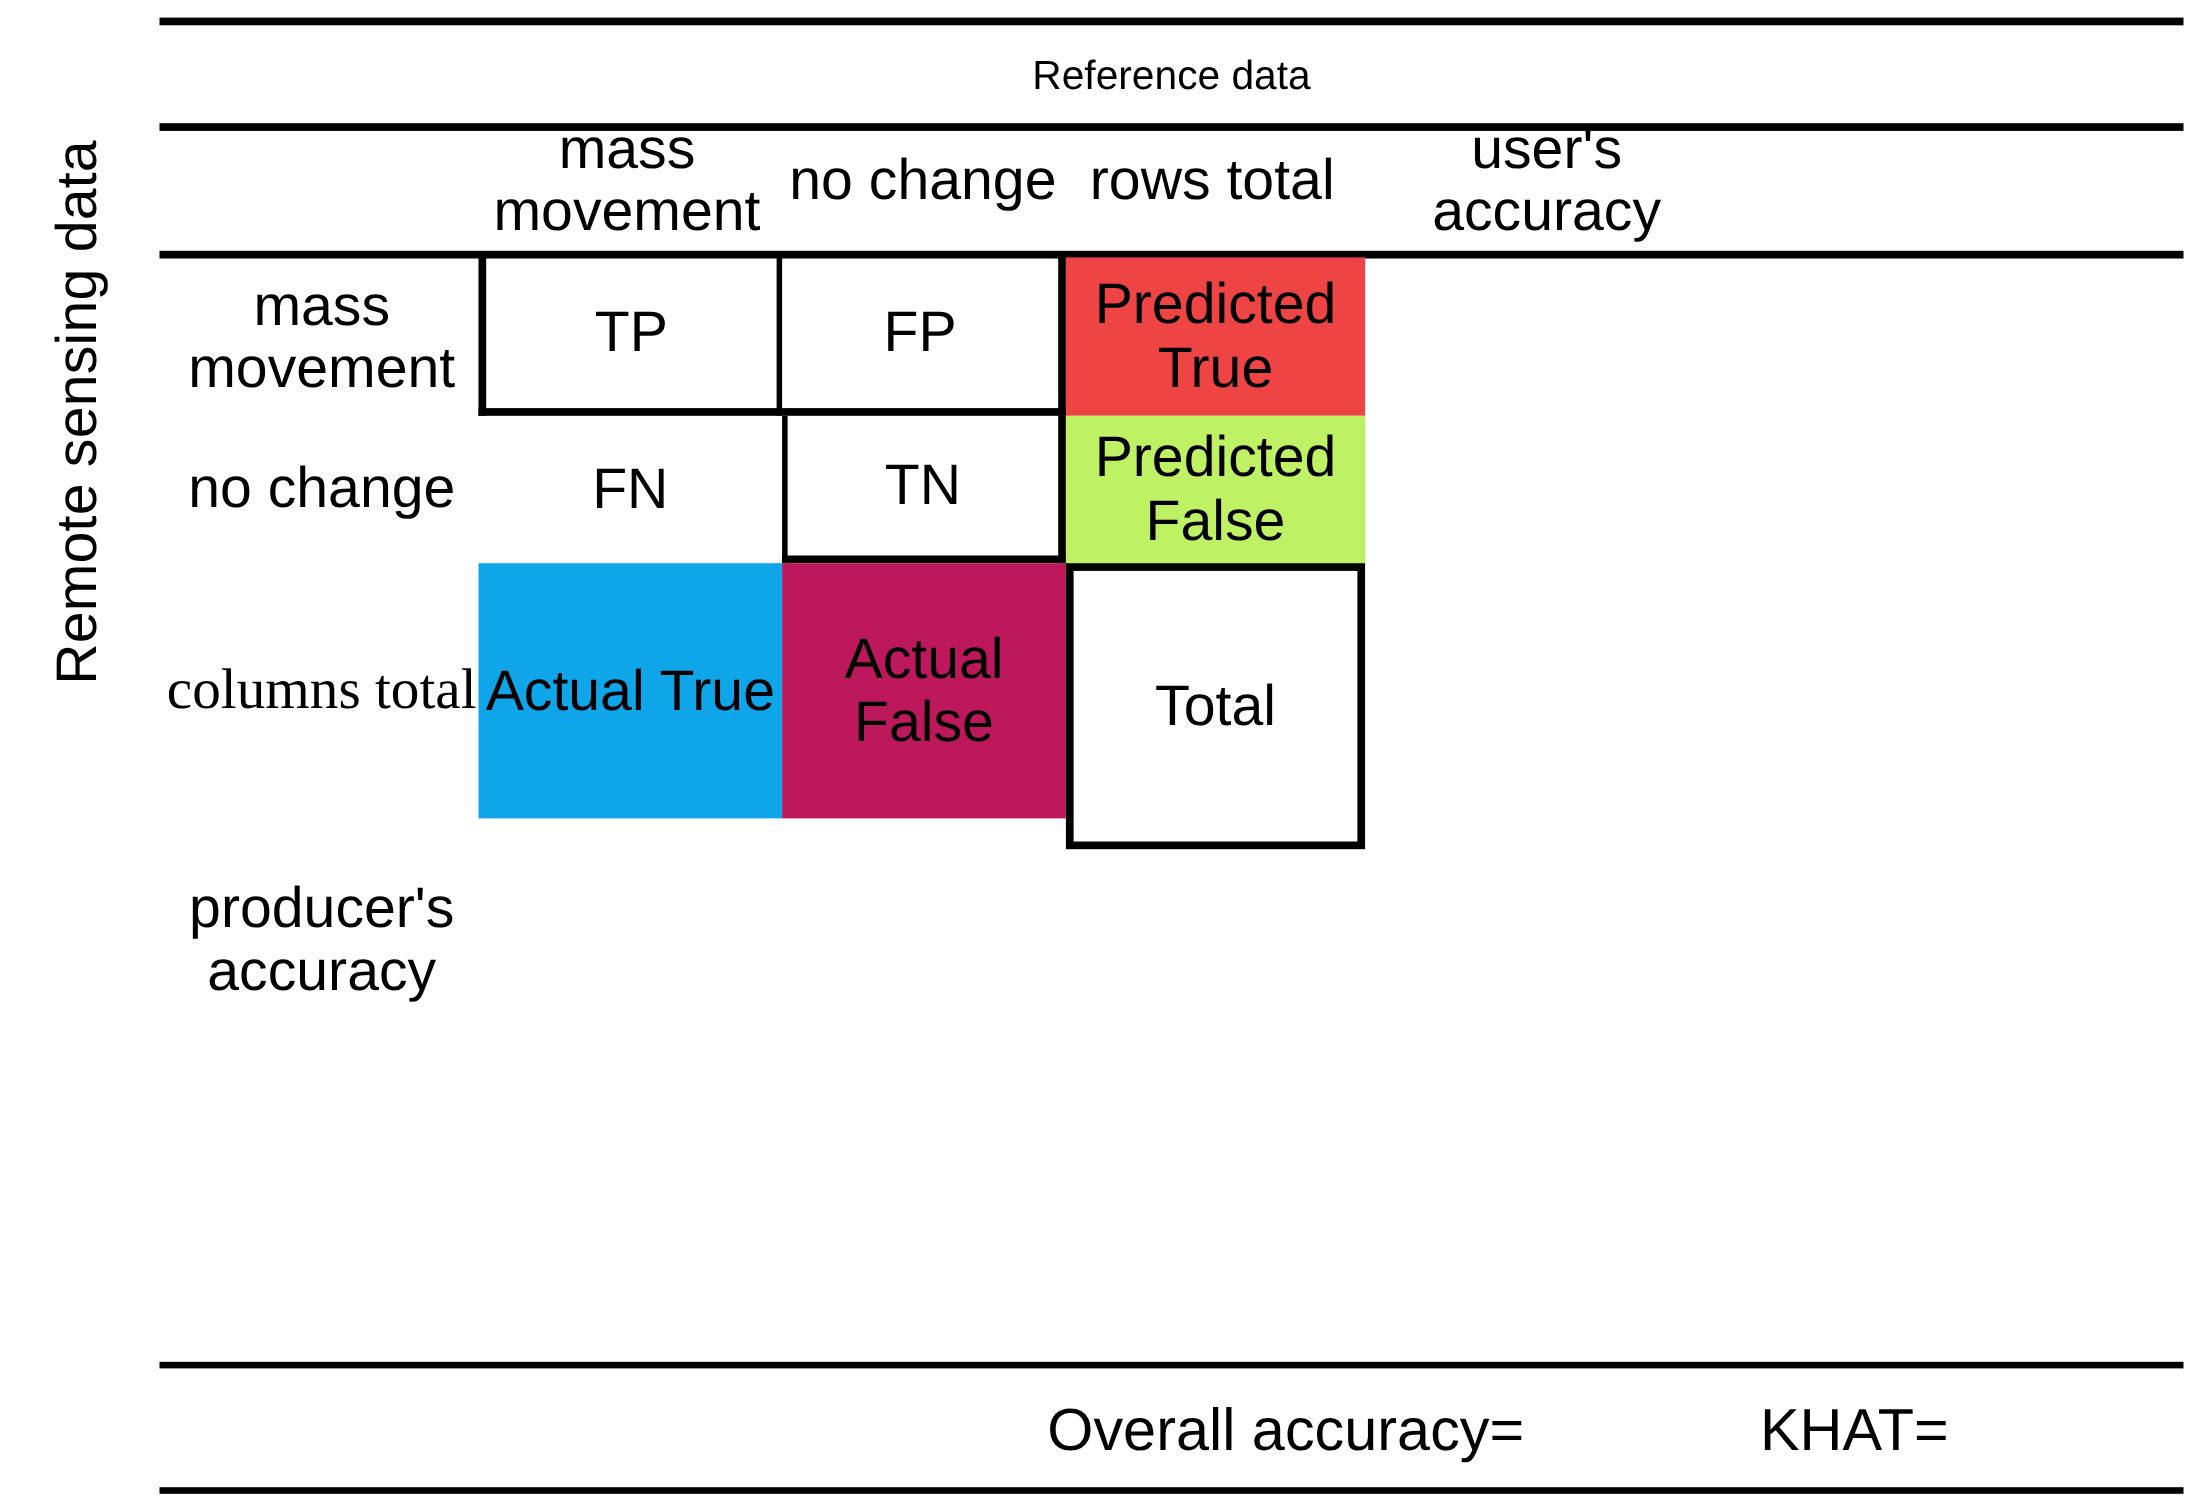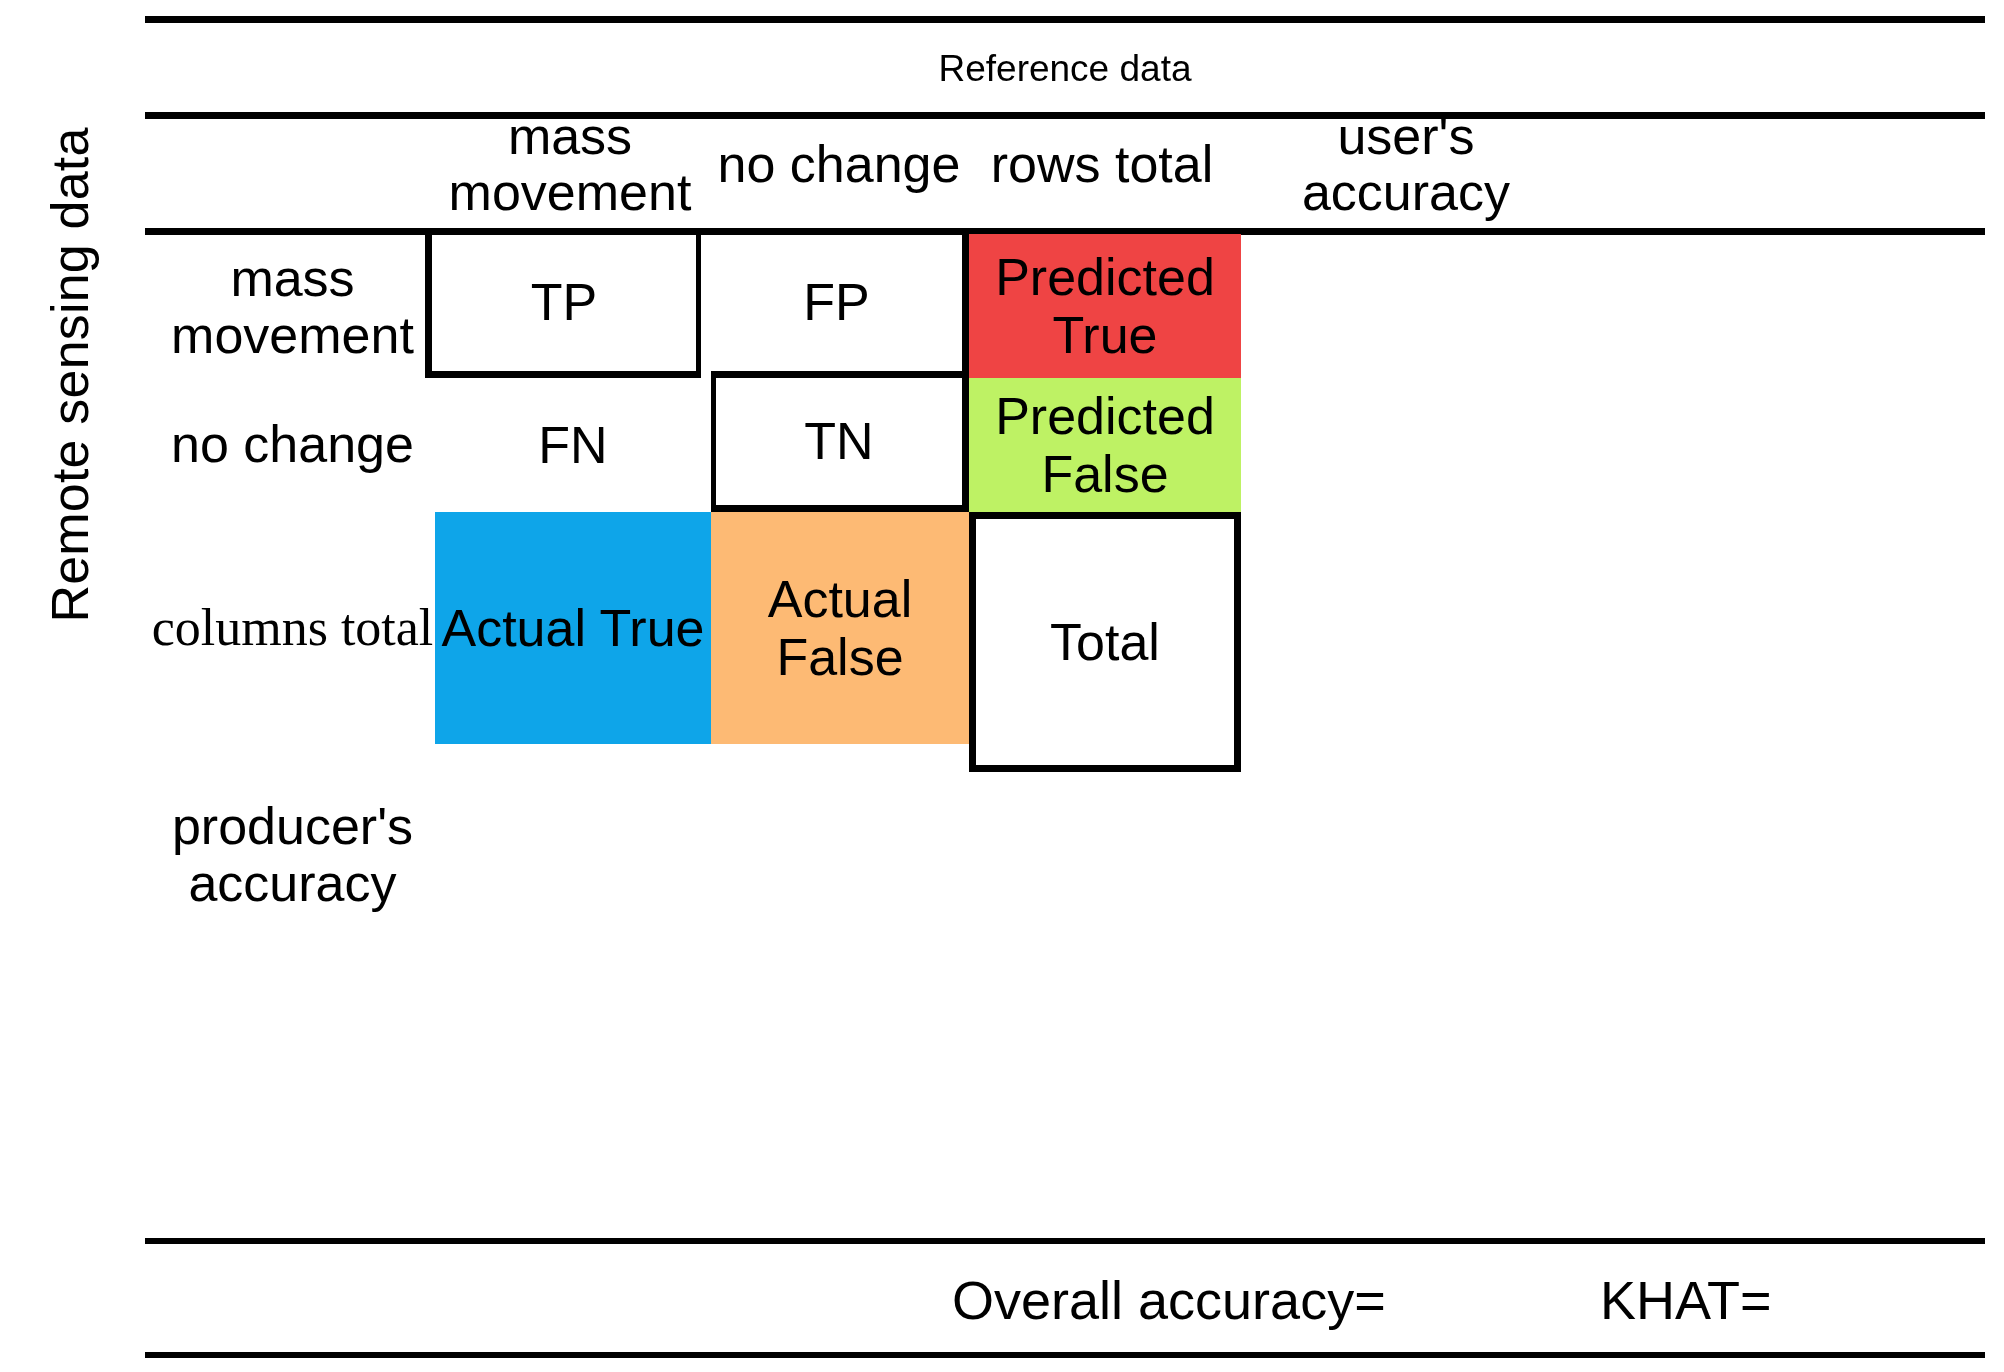--- a/index.html
+++ b/index.html
@@ -47,37 +47,37 @@
   .rl-nc{top:378px;height:134px;}
   .rl-ct{top:512px;height:232px;font-family:Liberation Serif, serif;}
   .rl-pa{top:780px;height:150px;}
 
   
   .cell{position:absolute;display:flex;align-items:center;
         justify-content:center;text-align:center;
         font-size:52px;line-height:1.12;box-sizing:border-box;}
 
   
-  .c-tp{left:425px;top:234px;width:276px;height:144px;
+  .c-tp{left:435px;top:234px;width:276px;height:144px;
         border-left:7px solid #000;border-right:5px solid #000;
         border-bottom:7px solid #000;}
   .c-fp{left:711px;top:234px;width:258px;height:144px;
         border-right:7px solid #000;border-bottom:7px solid #000;}
   .c-pt{left:969px;top:234px;width:272px;height:144px;background:#ef4444;}
 
   
   .c-fn{left:435px;top:378px;width:276px;height:134px;}
   .c-tn{left:711px;top:378px;width:258px;height:134px;
         border-left:5px solid #000;border-right:7px solid #000;
         border-bottom:7px solid #000;}
   .c-pf{left:969px;top:378px;width:272px;height:134px;background:#bef264;}
 
   
   .c-at{left:435px;top:512px;width:276px;height:232px;background:#0ea5e9;}
-  .c-af{left:711px;top:512px;width:258px;height:232px;background:#fdba74;}
+  .c-af{left:711px;top:512px;width:258px;height:232px;background:#be185d;}
   .c-tot{left:969px;top:512px;width:272px;height:260px;
          border:7px solid #000;}
 
   
   .foot{position:absolute;top:1250px;height:100px;
         display:flex;align-items:center;font-size:54px;white-space:nowrap;}
   .f-oa{left:952px;width:520px;justify-content:flex-start;}
   .f-khat{left:1600px;width:340px;justify-content:flex-start;}
 </style>
 </head>

